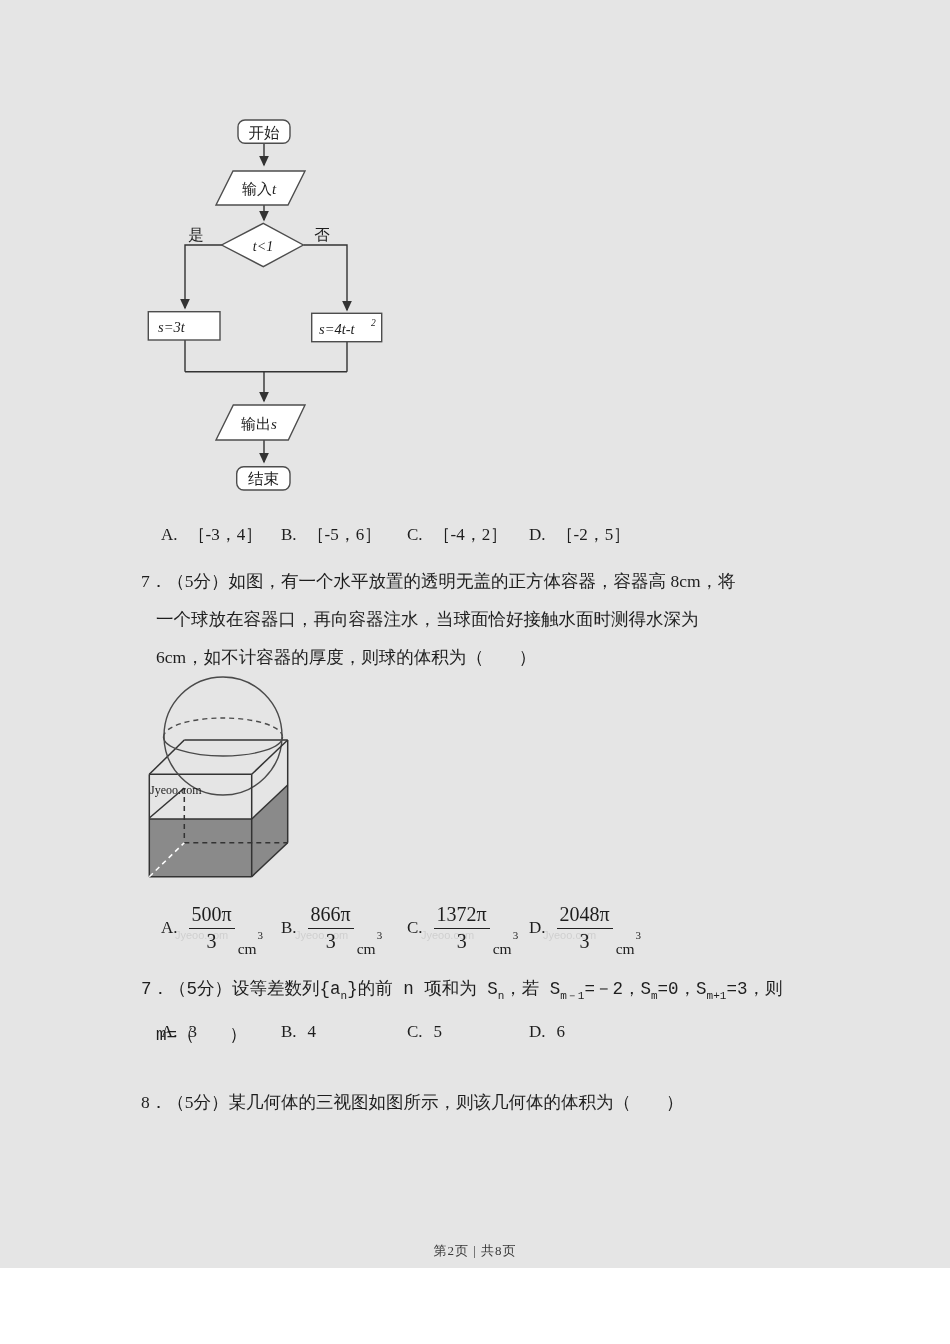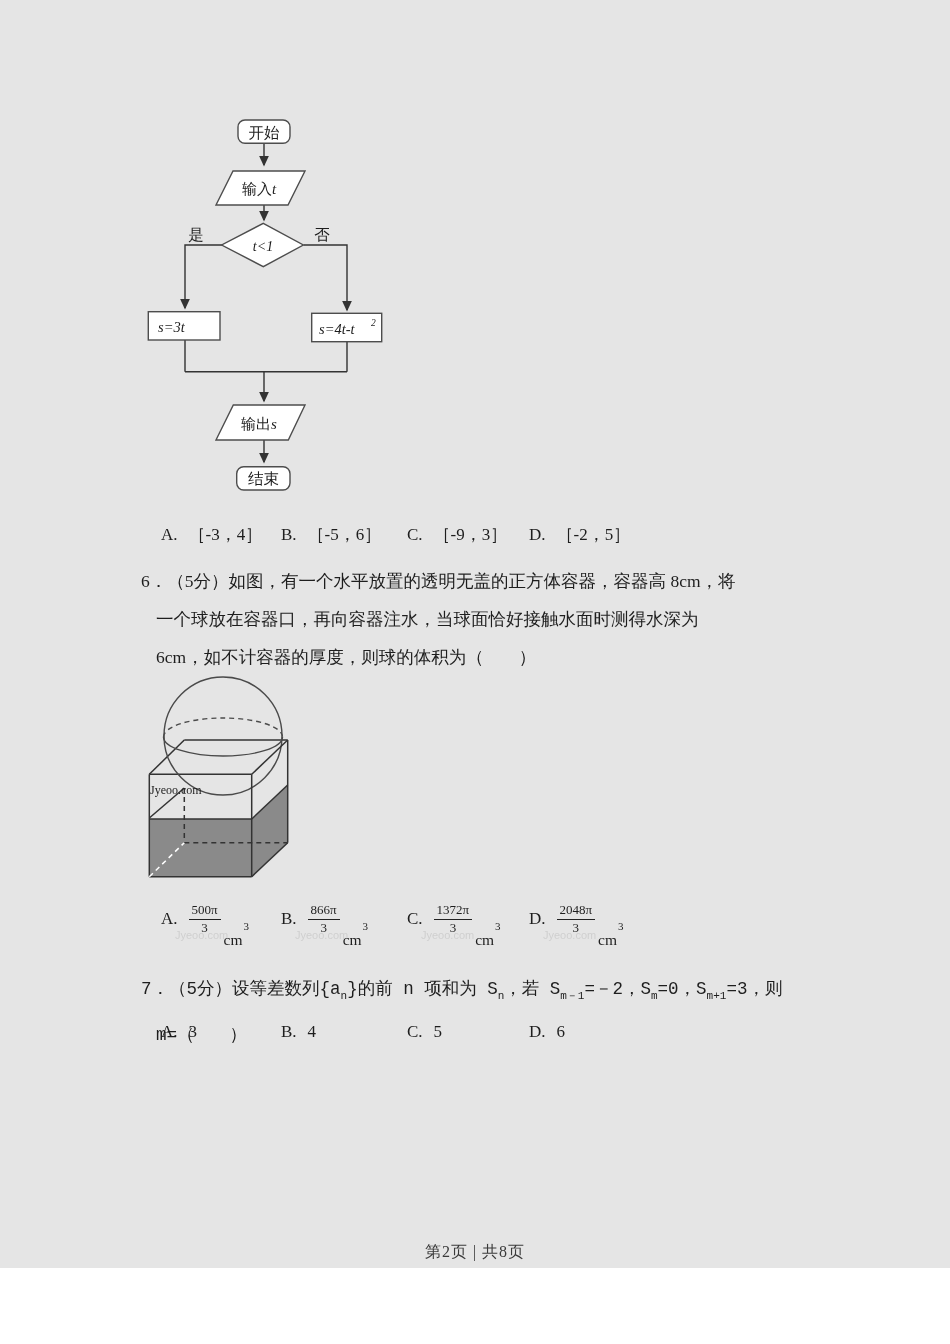--- a/index.html
+++ b/index.html
@@ -18,30 +18,30 @@
   .fig-line-thin{stroke:#4a4a4a;stroke-width:1.4;fill:none;}
   .dashed{stroke-dasharray:5 4;}
   .q-block{position:absolute;left:141px;width:720px;font-size:17.5px;line-height:38px;}
   .q-block .cont{margin-left:15px;}
   .opts-row{position:absolute;left:141px;width:760px;height:30px;font-size:17px;}
   .opt{position:absolute;top:0;white-space:nowrap;}
   .opt.o1{left:20px;} .opt.o2{left:140px;} .opt.o3{left:266px;} .opt.o4{left:388px;}
   .olabel{margin-right:11px;}
   .opts-frac{height:58px;}
   .fopt{display:flex;align-items:center;}
-  .frac{display:inline-block;text-align:center;font-size:13px;line-height:1.25;vertical-align:middle;}
+  .frac{display:inline-block;text-align:center;font-size:20px;line-height:1.25;vertical-align:middle;}
   .frac .num{display:block;padding:0 3px 1px 3px;border-bottom:1.4px solid #222;}
   .frac .den{display:block;}
   .unit{font-size:15.5px;margin-left:3px;position:relative;top:20px;}
   .unit sup{font-size:11px;position:relative;top:-9px;left:1px;}
   sub{font-size:11px;}
   .wm{position:absolute;font-size:11px;color:rgba(0,0,0,0.10);left:14px;top:27px;font-family:"Liberation Sans",sans-serif;}
   .footer{
     position:absolute;top:1242px;left:0;width:100%;
-    text-align:center;font-size:16px;color:#3a3a3a;letter-spacing:1px;
+    text-align:center;font-size:13px;color:#3a3a3a;letter-spacing:1px;
   }
 </style>
 </head>
 <body>
 
 <div class="page">
 
   <svg style="position:absolute;left:140px;top:108px;" width="270" height="395" viewBox="140 108 270 395">
     <defs>
       <marker id="arr" markerWidth="9" markerHeight="8" refX="6.5" refY="3.5" orient="auto">
@@ -81,26 +81,26 @@
     <polygon class="fc-shape" points="233.3,405 305,405 288.3,440 216,440"></polygon>
     <text x="259" y="428.5" font-size="15" text-anchor="middle"><tspan>输出</tspan><tspan font-style="italic">s</tspan></text>
 
     <rect class="fc-shape" x="236.7" y="466.7" width="53.3" height="23.3" rx="7"></rect>
     <text x="263.5" y="484" font-size="15.5" text-anchor="middle">结束</text>
   </svg>
 
   <div class="opts-row" style="top:523px;">
     <span class="opt o1"><span class="olabel">A.</span><span>［-3，4］</span></span>
     <span class="opt o2"><span class="olabel">B.</span><span>［-5，6］</span></span>
-    <span class="opt o3"><span class="olabel">C.</span><span>［-9，3］</span></span>
+    <span class="opt o3"><span class="olabel">C.</span><span>［-4，2］</span></span>
     <span class="opt o4"><span class="olabel">D.</span><span>［-2，5］</span></span>
   </div>
 
   <div class="q-block" style="top:562px;">
-    <div>6．（5分）如图，有一个水平放置的透明无盖的正方体容器，容器高 8cm，将</div>
+    <div>7．（5分）如图，有一个水平放置的透明无盖的正方体容器，容器高 8cm，将</div>
     <div class="cont">一个球放在容器口，再向容器注水，当球面恰好接触水面时测得水深为</div>
     <div class="cont">6cm，如不计容器的厚度，则球的体积为（　　）</div>
   </div>
 
   <svg style="position:absolute;left:138px;top:668px;" width="165" height="222" viewBox="138 668 165 222">
 
     <line class="fig-line" x1="184.3" y1="740" x2="287.7" y2="740"></line>
     <line class="fig-line" x1="149.3" y1="774.3" x2="184.3" y2="740"></line>
     <line class="fig-line" x1="149.3" y1="774.3" x2="251.7" y2="774.3"></line>
 
@@ -173,16 +173,19 @@
     <div class="cont">m=（　　）</div>
   </div>
 
   <div class="opts-row" style="top:1022px;">
     <span class="opt o1"><span class="olabel">A.</span><span>3</span></span>
     <span class="opt o2"><span class="olabel">B.</span><span>4</span></span>
     <span class="opt o3"><span class="olabel">C.</span><span>5</span></span>
     <span class="opt o4"><span class="olabel">D.</span><span>6</span></span>
   </div>
 
+  <div class="q-block" style="top:1083px;">
+    <div>8．（5分）某几何体的三视图如图所示，则该几何体的体积为（　　）</div>
+  </div>
 
   <div class="footer">第2页 | 共8页</div>
 
 </div>
 
 </body></html>

